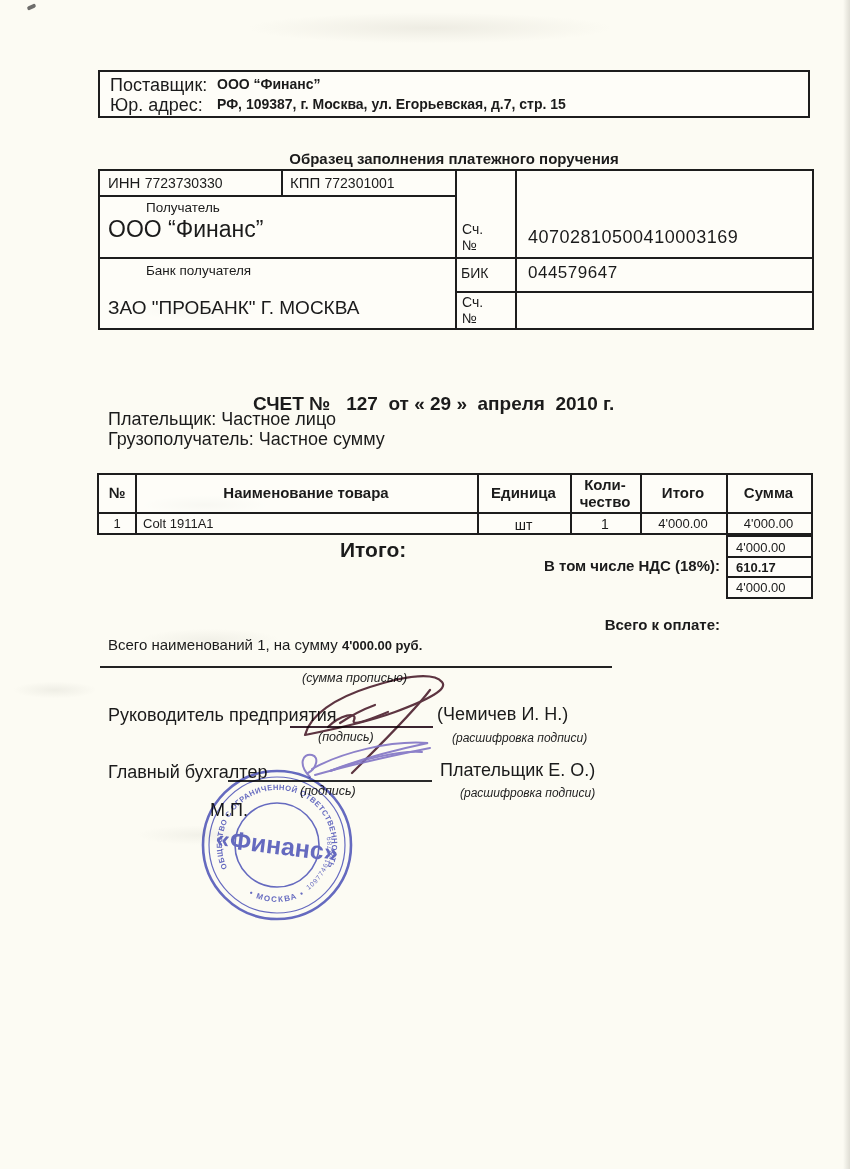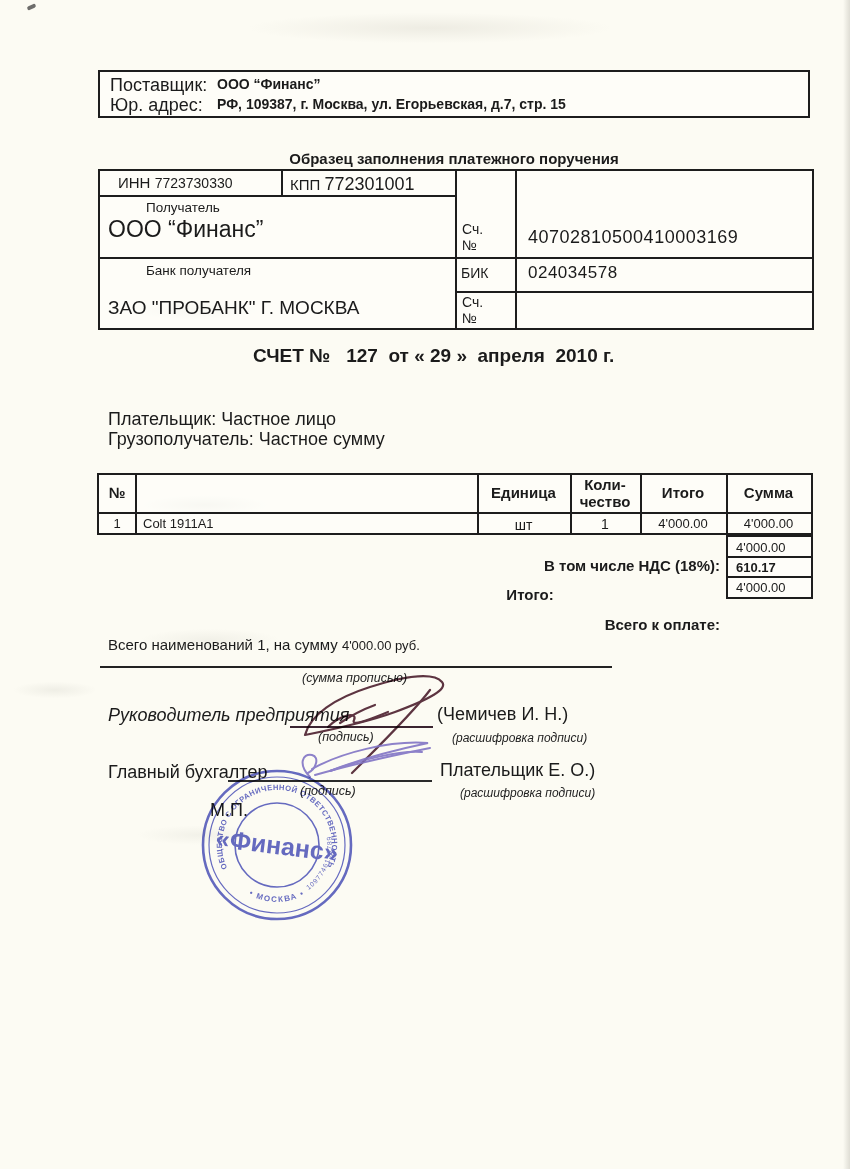--- a/index.html
+++ b/index.html
@@ -18,21 +18,21 @@
   .abs{position:absolute;}
   .b2{border:2px solid #1d1d1d;}
   .vline{position:absolute;width:2px;background:#1d1d1d;}
   .hline{position:absolute;height:2px;background:#1d1d1d;}
   .lab{font-size:18px;}
   .bold{font-weight:bold;}
   .sm{font-size:13.5px;margin-left:38px;}
   .num{font-size:18px;letter-spacing:.5px;}
   .cap{font-style:italic;font-size:12.5px;color:#222;}
   .ctr{text-align:center;}
-  .pre{white-space:pre;}
+  .pre{white-space:pre;margin-top:48px;}
   svg{display:block;}
   .blend{mix-blend-mode:multiply;}
 </style>
 </head>
 <body>
 
 <div class="page">
 
   <div class="abs" style="left:27px;top:5px;width:9px;height:4px;background:#4a4a48;opacity:.8;transform:rotate(-25deg);border-radius:2px;"></div>
   <div class="abs" style="right:0;top:0;width:7px;height:100%;background:linear-gradient(to right,transparent,rgba(168,166,156,.35));"></div>
@@ -47,42 +47,42 @@
   <div class="abs bold ctr" style="left:98px;top:150px;width:712px;font-size:15px;">Образец заполнения платежного поручения</div>
 
   <div class="abs b2" style="left:98px;top:169px;width:712px;height:157px;background:rgba(255,255,253,.5);">
     <div class="vline" style="left:355px;top:0;height:157px;"></div>
     <div class="vline" style="left:415px;top:0;height:157px;"></div>
     <div class="vline" style="left:181px;top:0;height:26px;"></div>
     <div class="hline" style="left:0;top:24px;width:355px;"></div>
     <div class="hline" style="left:0;top:86px;width:712px;"></div>
     <div class="hline" style="left:355px;top:120px;width:357px;"></div>
 
-    <div class="abs" style="left:18px;top:3px;font-size:15px;">
+    <div class="abs" style="left:8px;top:3px;font-size:15px;">
       <span>ИНН</span>
       <span style="font-size:14px;">7723730330</span>
     </div>
     <div class="abs" style="left:190px;top:3px;font-size:15px;">
       <span>КПП</span>
-      <span style="font-size:18px;">772301001</span>
+      <span style="font-size:14px;">772301001</span>
     </div>
     <div class="abs sm" style="left:8px;top:29px;">Получатель</div>
     <div class="abs" style="left:8px;top:45px;font-size:23px;">ООО “Финанс”</div>
 
     <div class="abs" style="left:362px;top:50px;font-size:14px;line-height:16px;">
       <div>Сч.</div>
       <div>№</div>
     </div>
     <div class="abs num" style="left:428px;top:56px;">40702810500410003169</div>
 
     <div class="abs sm" style="left:8px;top:92px;">Банк получателя</div>
     <div class="abs" style="left:8px;top:126px;font-size:19px;">ЗАО "ПРОБАНК" Г. МОСКВА</div>
 
     <div class="abs" style="left:361px;top:94px;font-size:14px;">БИК</div>
-    <div class="abs" style="left:428px;top:92px;font-size:17px;letter-spacing:.5px;">024034578</div>
+    <div class="abs" style="left:428px;top:92px;font-size:17px;letter-spacing:.5px;">044579647</div>
 
     <div class="abs" style="left:362px;top:123px;font-size:14px;line-height:16px;">
       <div>Сч.</div>
       <div>№</div>
     </div>
   </div>
 
   <div class="abs bold pre" style="left:253px;top:345px;font-size:19px;">СЧЕТ №   127  от « 29 »  апреля  2010 г.</div>
 
   <div class="abs lab" style="left:108px;top:409px;">Плательщик: Частное лицо</div>
@@ -90,57 +90,58 @@
 
   <div class="abs b2" style="left:97px;top:473px;width:712px;height:58px;background:rgba(255,255,253,.5);">
     <div class="hline" style="left:0;top:37px;width:712px;"></div>
     <div class="vline" style="left:36px;top:0;height:58px;"></div>
     <div class="vline" style="left:378px;top:0;height:58px;"></div>
     <div class="vline" style="left:471px;top:0;height:58px;"></div>
     <div class="vline" style="left:541px;top:0;height:58px;"></div>
     <div class="vline" style="left:627px;top:0;height:58px;"></div>
 
     <div class="abs bold ctr" style="left:0;top:9px;width:36px;font-size:15px;">№</div>
+    <div class="abs bold ctr" style="left:36px;top:9px;width:342px;font-size:15px;">Наименование товара</div>
     <div class="abs bold ctr" style="left:378px;top:9px;width:93px;font-size:15px;">Единица</div>
     <div class="abs bold ctr" style="left:471px;top:1px;width:70px;font-size:15px;line-height:17px;">
       <div>Коли-</div>
       <div>чество</div>
     </div>
     <div class="abs bold ctr" style="left:541px;top:9px;width:86px;font-size:15px;">Итого</div>
     <div class="abs bold ctr" style="left:627px;top:9px;width:85px;font-size:15px;">Сумма</div>
 
     <div class="abs ctr" style="left:0;top:41px;width:36px;font-size:13px;">1</div>
     <div class="abs" style="left:44px;top:41px;font-size:13px;">Colt 1911A1</div>
     <div class="abs ctr" style="left:378px;top:42px;width:93px;font-size:14px;">шт</div>
     <div class="abs ctr" style="left:471px;top:41px;width:70px;font-size:14px;">1</div>
     <div class="abs ctr" style="left:541px;top:41px;width:86px;font-size:13px;">4'000.00</div>
     <div class="abs ctr" style="left:627px;top:41px;width:85px;font-size:13px;">4'000.00</div>
   </div>
 
-  <div class="abs bold" style="left:340px;top:538px;width:380px;text-align:center;font-size:15px;margin-top:48px;">Итого:</div>
+  <div class="abs bold" style="left:340px;top:538px;width:380px;text-align:left;font-size:21px;">Итого:</div>
   <div class="abs bold" style="left:340px;top:557px;width:380px;text-align:right;font-size:15px;">В том числе НДС (18%):</div>
   <div class="abs bold" style="left:340px;top:576px;width:380px;text-align:right;font-size:15px;margin-top:40px;">Всего к оплате:</div>
 
   <div class="abs b2" style="left:726px;top:535px;width:83px;height:60px;background:rgba(255,255,253,.6);">
     <div class="hline" style="left:0;top:19px;width:83px;"></div>
     <div class="hline" style="left:0;top:39px;width:83px;"></div>
     <div class="abs" style="left:8px;top:3px;font-size:13px;">4'000.00</div>
     <div class="abs bold" style="left:8px;top:23px;font-size:13px;">610.17</div>
     <div class="abs" style="left:8px;top:43px;font-size:13px;">4'000.00</div>
   </div>
 
   <div class="abs" style="left:108px;top:636px;font-size:15px;">
     <span>Всего наименований 1, на сумму</span>
-    <span style="font-size:13px;">4'000.00 руб.</span>
+    <span style="font-size:13px;font-weight:bold;">4'000.00 руб.</span>
   </div>
 
   <div class="hline" style="left:100px;top:666px;width:512px;background:#222;"></div>
   <div class="abs cap" style="left:302px;top:671px;">(сумма прописью)</div>
 
-  <div class="abs lab" style="left:108px;top:705px;font-style:italic;">Руководитель предприятия</div>
+  <div class="abs lab" style="left:108px;top:705px;">Руководитель предприятия</div>
   <div class="hline" style="left:290px;top:726px;width:143px;background:#3a2430;"></div>
   <div class="abs cap" style="left:318px;top:730px;">(подпись)</div>
   <div class="abs lab" style="left:437px;top:704px;">(Чемичев И. Н.)</div>
   <div class="abs cap" style="left:452px;top:731px;font-size:12px;">(расшифровка подписи)</div>
 
   <div class="abs lab" style="left:108px;top:762px;">Главный бухгалтер</div>
   <div class="hline" style="left:228px;top:780px;width:204px;background:#2a2a2a;"></div>
   <div class="abs cap" style="left:300px;top:784px;">(подпись)</div>
   <div class="abs lab" style="left:440px;top:760px;">Плательщик Е. О.)</div>
   <div class="abs cap" style="left:460px;top:786px;font-size:12px;">(расшифровка подписи)</div>

